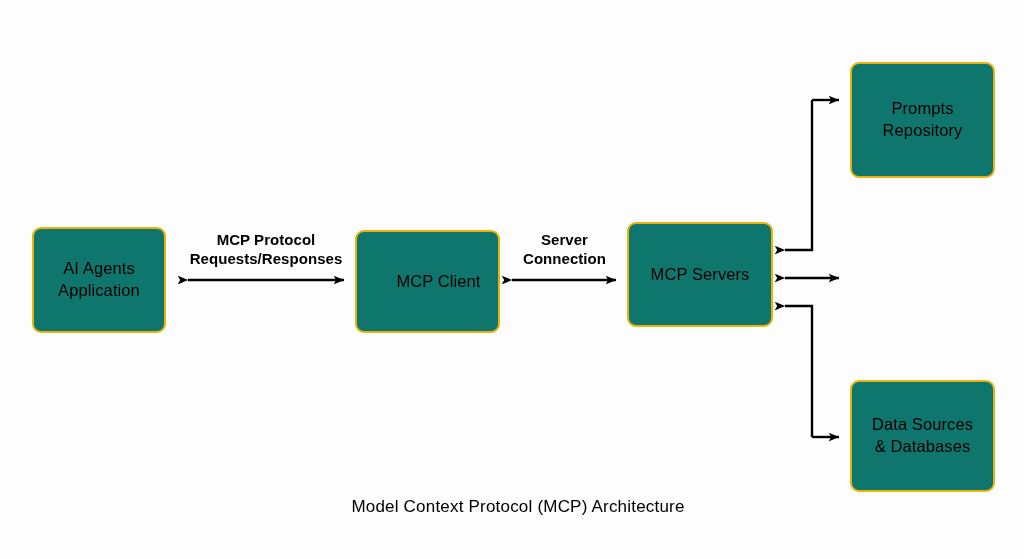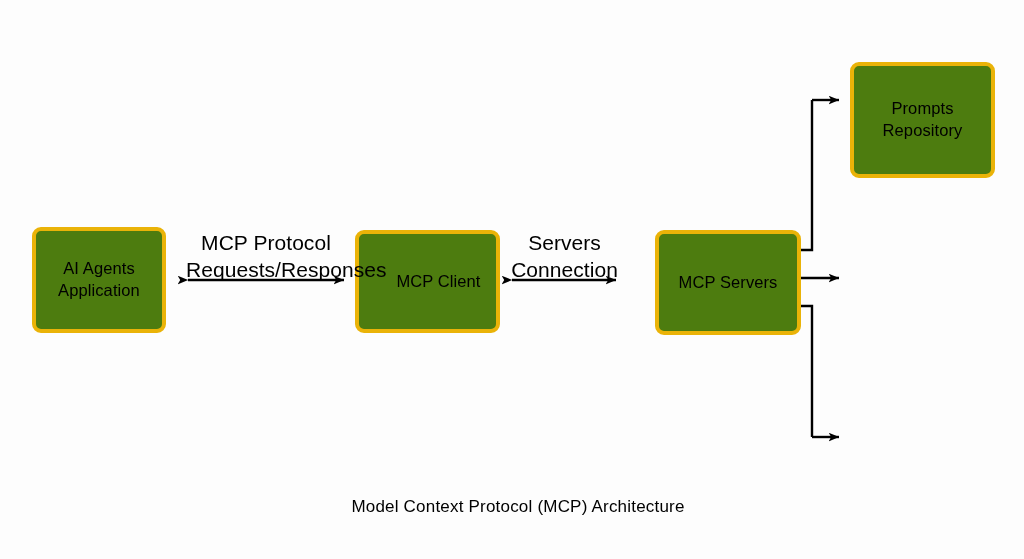--- a/index.html
+++ b/index.html
@@ -22,41 +22,42 @@
     position: absolute;
     left: 0;
     top: 0;
     width: 1024px;
     height: 559px;
     pointer-events: none;
   }
   .node {
     position: absolute;
     box-sizing: border-box;
-    background: #4d7c0f;
-    border: 4px solid #eab308;
+    background: #0f766e;
+    border: 2px solid #eab308;
     border-radius: 9px;
     display: flex;
     align-items: center;
     justify-content: center;
     text-align: center;
     color: #000000;
     font-size: 16.5px;
     line-height: 1.32;
     letter-spacing: 0.1px;
     white-space: pre-line;
   }
   .edge-label {
     position: absolute;
     text-align: center;
     color: #000000;
-    font-size: 21px;
+    font-size: 15px;
     line-height: 1.28;
     white-space: pre-line;
     letter-spacing: 0.05px;
+    font-weight: bold;
   }
   #diagram-title {
     position: absolute;
     left: 0;
     right: 0;
     top: 497px;
     text-align: center;
     font-size: 17px;
     color: #000000;
     letter-spacing: 0.2px;
@@ -99,28 +100,30 @@
       <path d="M812,437 L839,437" fill="none" stroke="#000000" stroke-width="2.4" marker-end="url(#ah)"></path>
       <path d="M785,306 L812,306 L812,437" fill="none" stroke="#000000" stroke-width="2.4" stroke-linejoin="miter" marker-start="url(#ah-start)"></path>
     </g>
   </svg>
 
   <div class="node" id="node-ai-agents" style="left:32px; top:227px; width:134px; height:106px;">AI Agents
 Application</div>
 
   <div class="node" id="node-mcp-client" style="left:355px; top:230px; width:145px; height:103px;padding-left:22px;">MCP Client</div>
 
-  <div class="node" id="node-mcp-servers" style="left:627px; top:230px; width:146px; height:105px;margin-left:28px;">MCP Servers</div>
+  <div class="node" id="node-mcp-servers" style="left:627px; top:222px; width:146px; height:105px;">MCP Servers</div>
 
   <div class="node" id="node-prompts" style="left:850px; top:62px; width:145px; height:116px;">Prompts
 Repository</div>
 
 
+  <div class="node" id="node-data-sources" style="left:850px; top:380px; width:145px; height:112px;">Data Sources
+&amp; Databases</div>
 
   <div class="edge-label" style="left:186px; top:230px; width:160px;">MCP Protocol
 Requests/Responses</div>
 
-  <div class="edge-label" style="left:506px; top:230px; width:117px;">Servers
+  <div class="edge-label" style="left:506px; top:230px; width:117px;">Server
 Connection</div>
 
   <div id="diagram-title">Model Context Protocol (MCP) Architecture</div>
 
 </div>
 
 </body></html>

